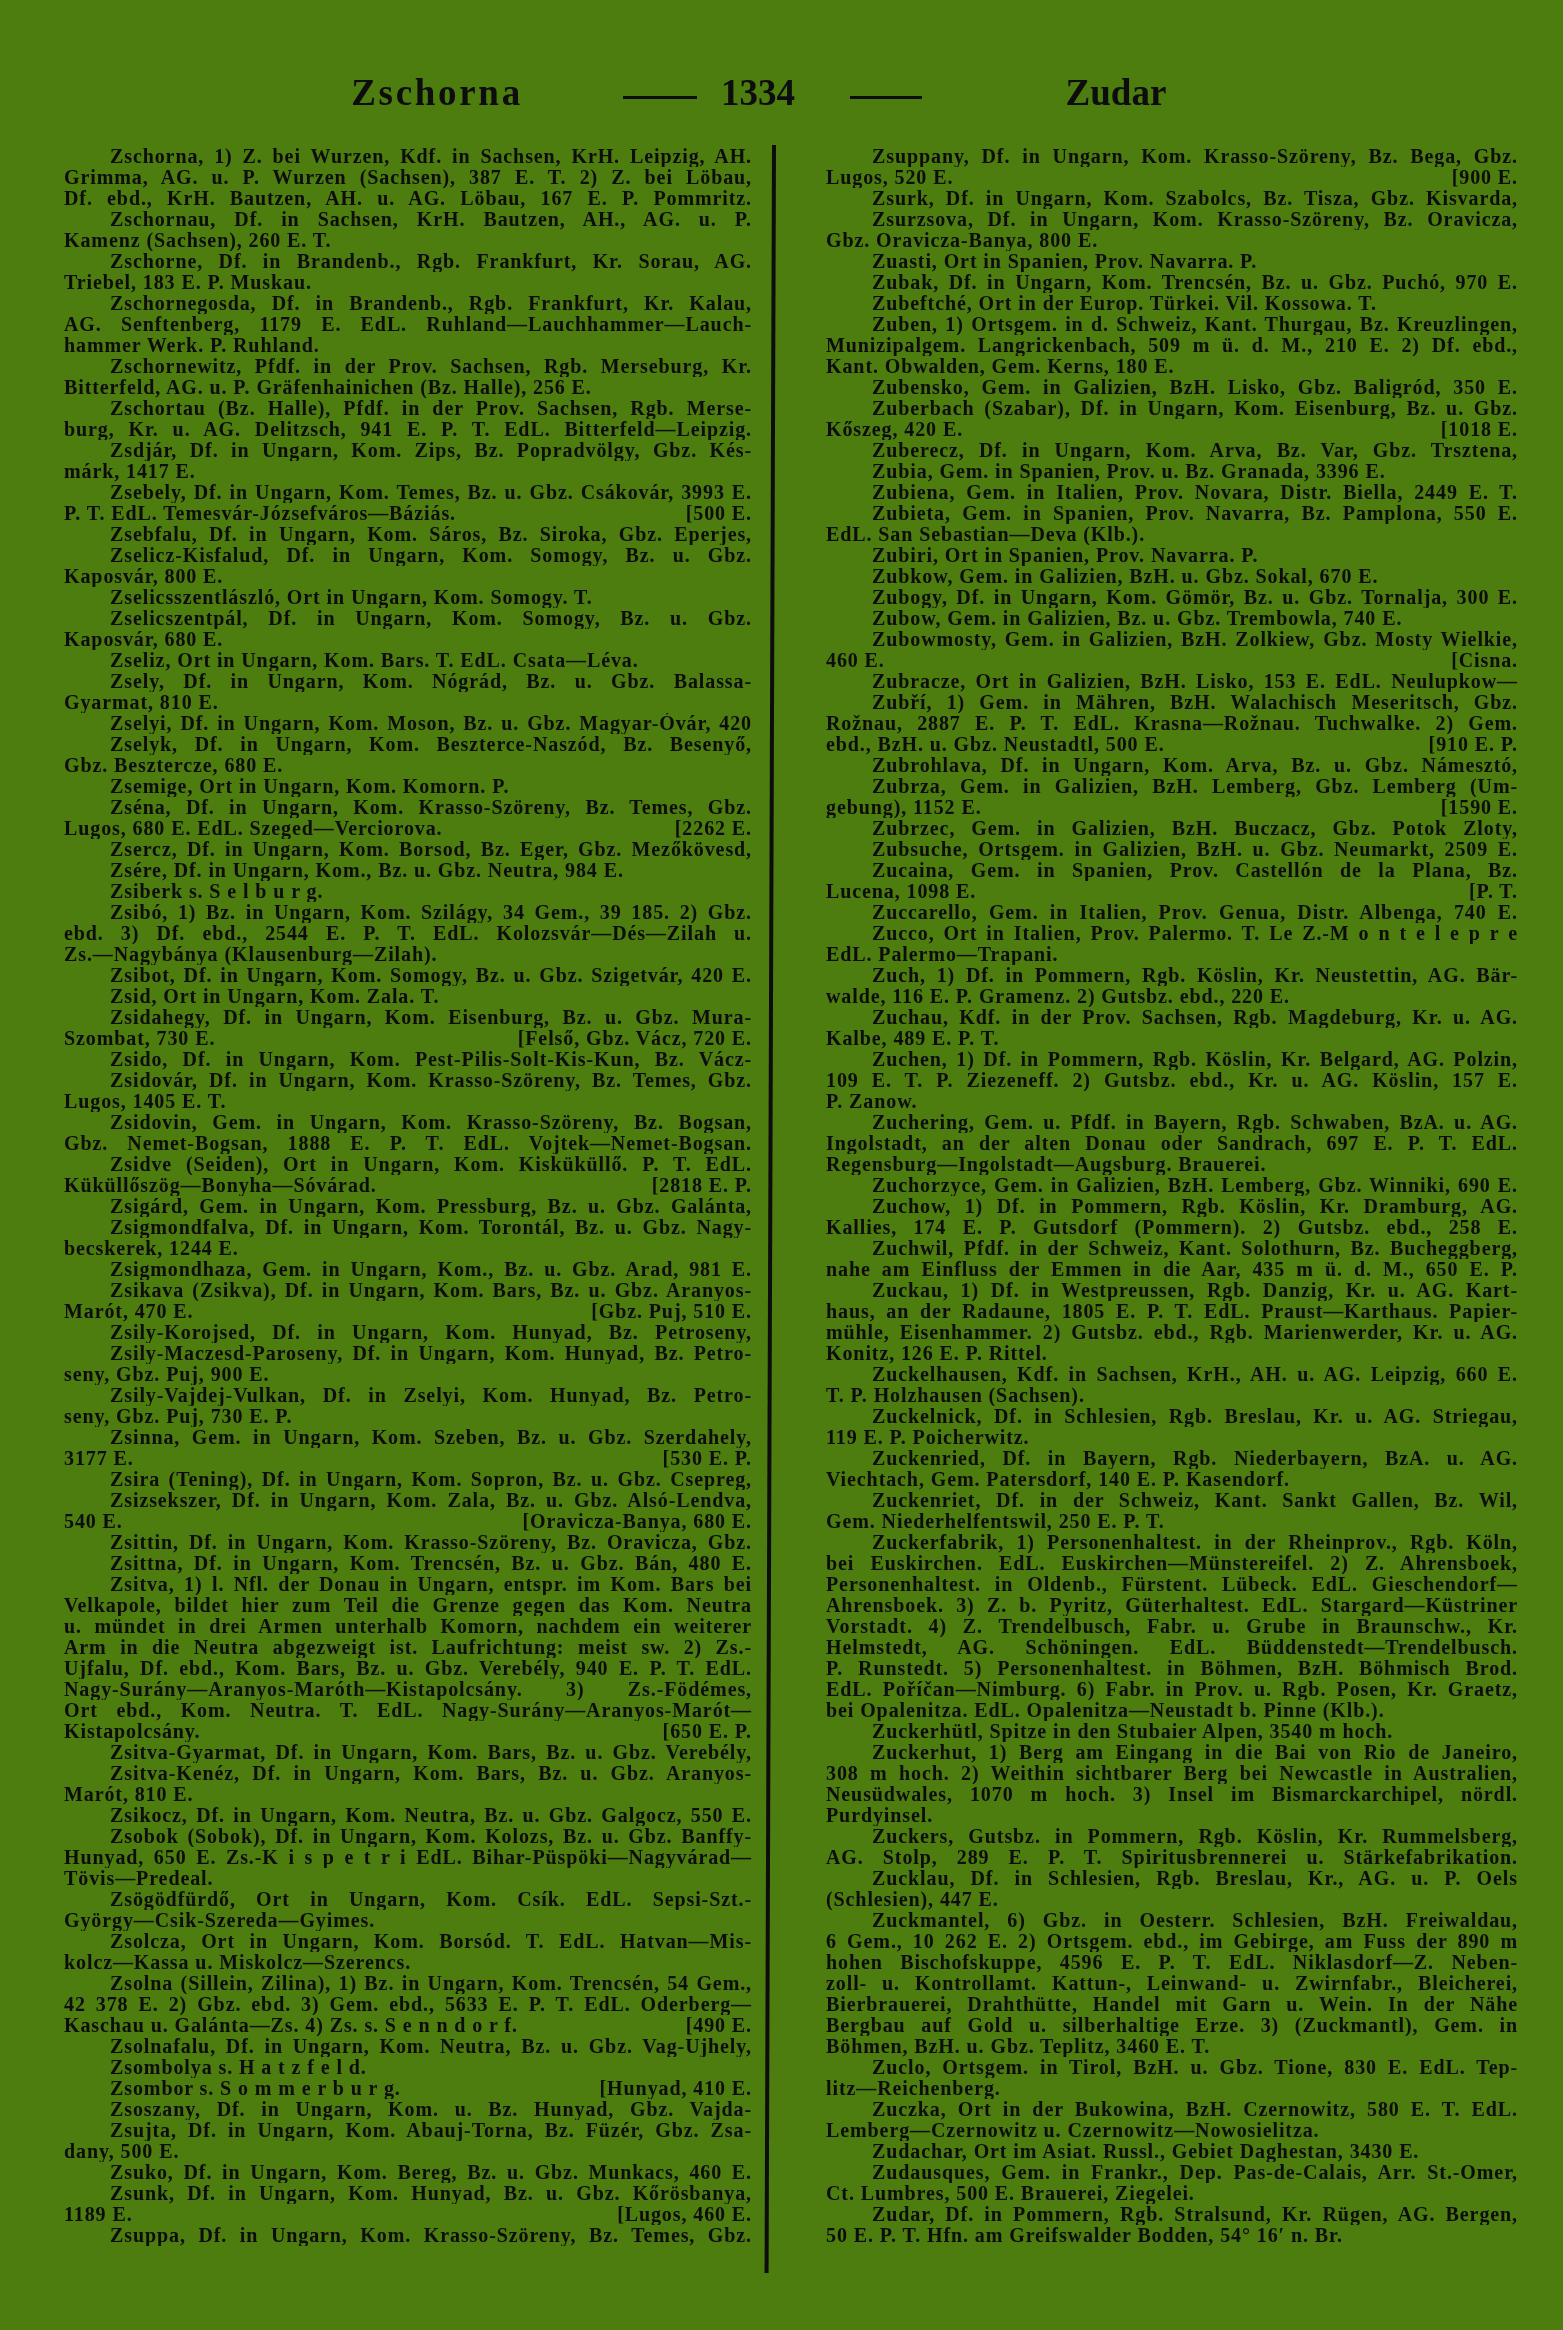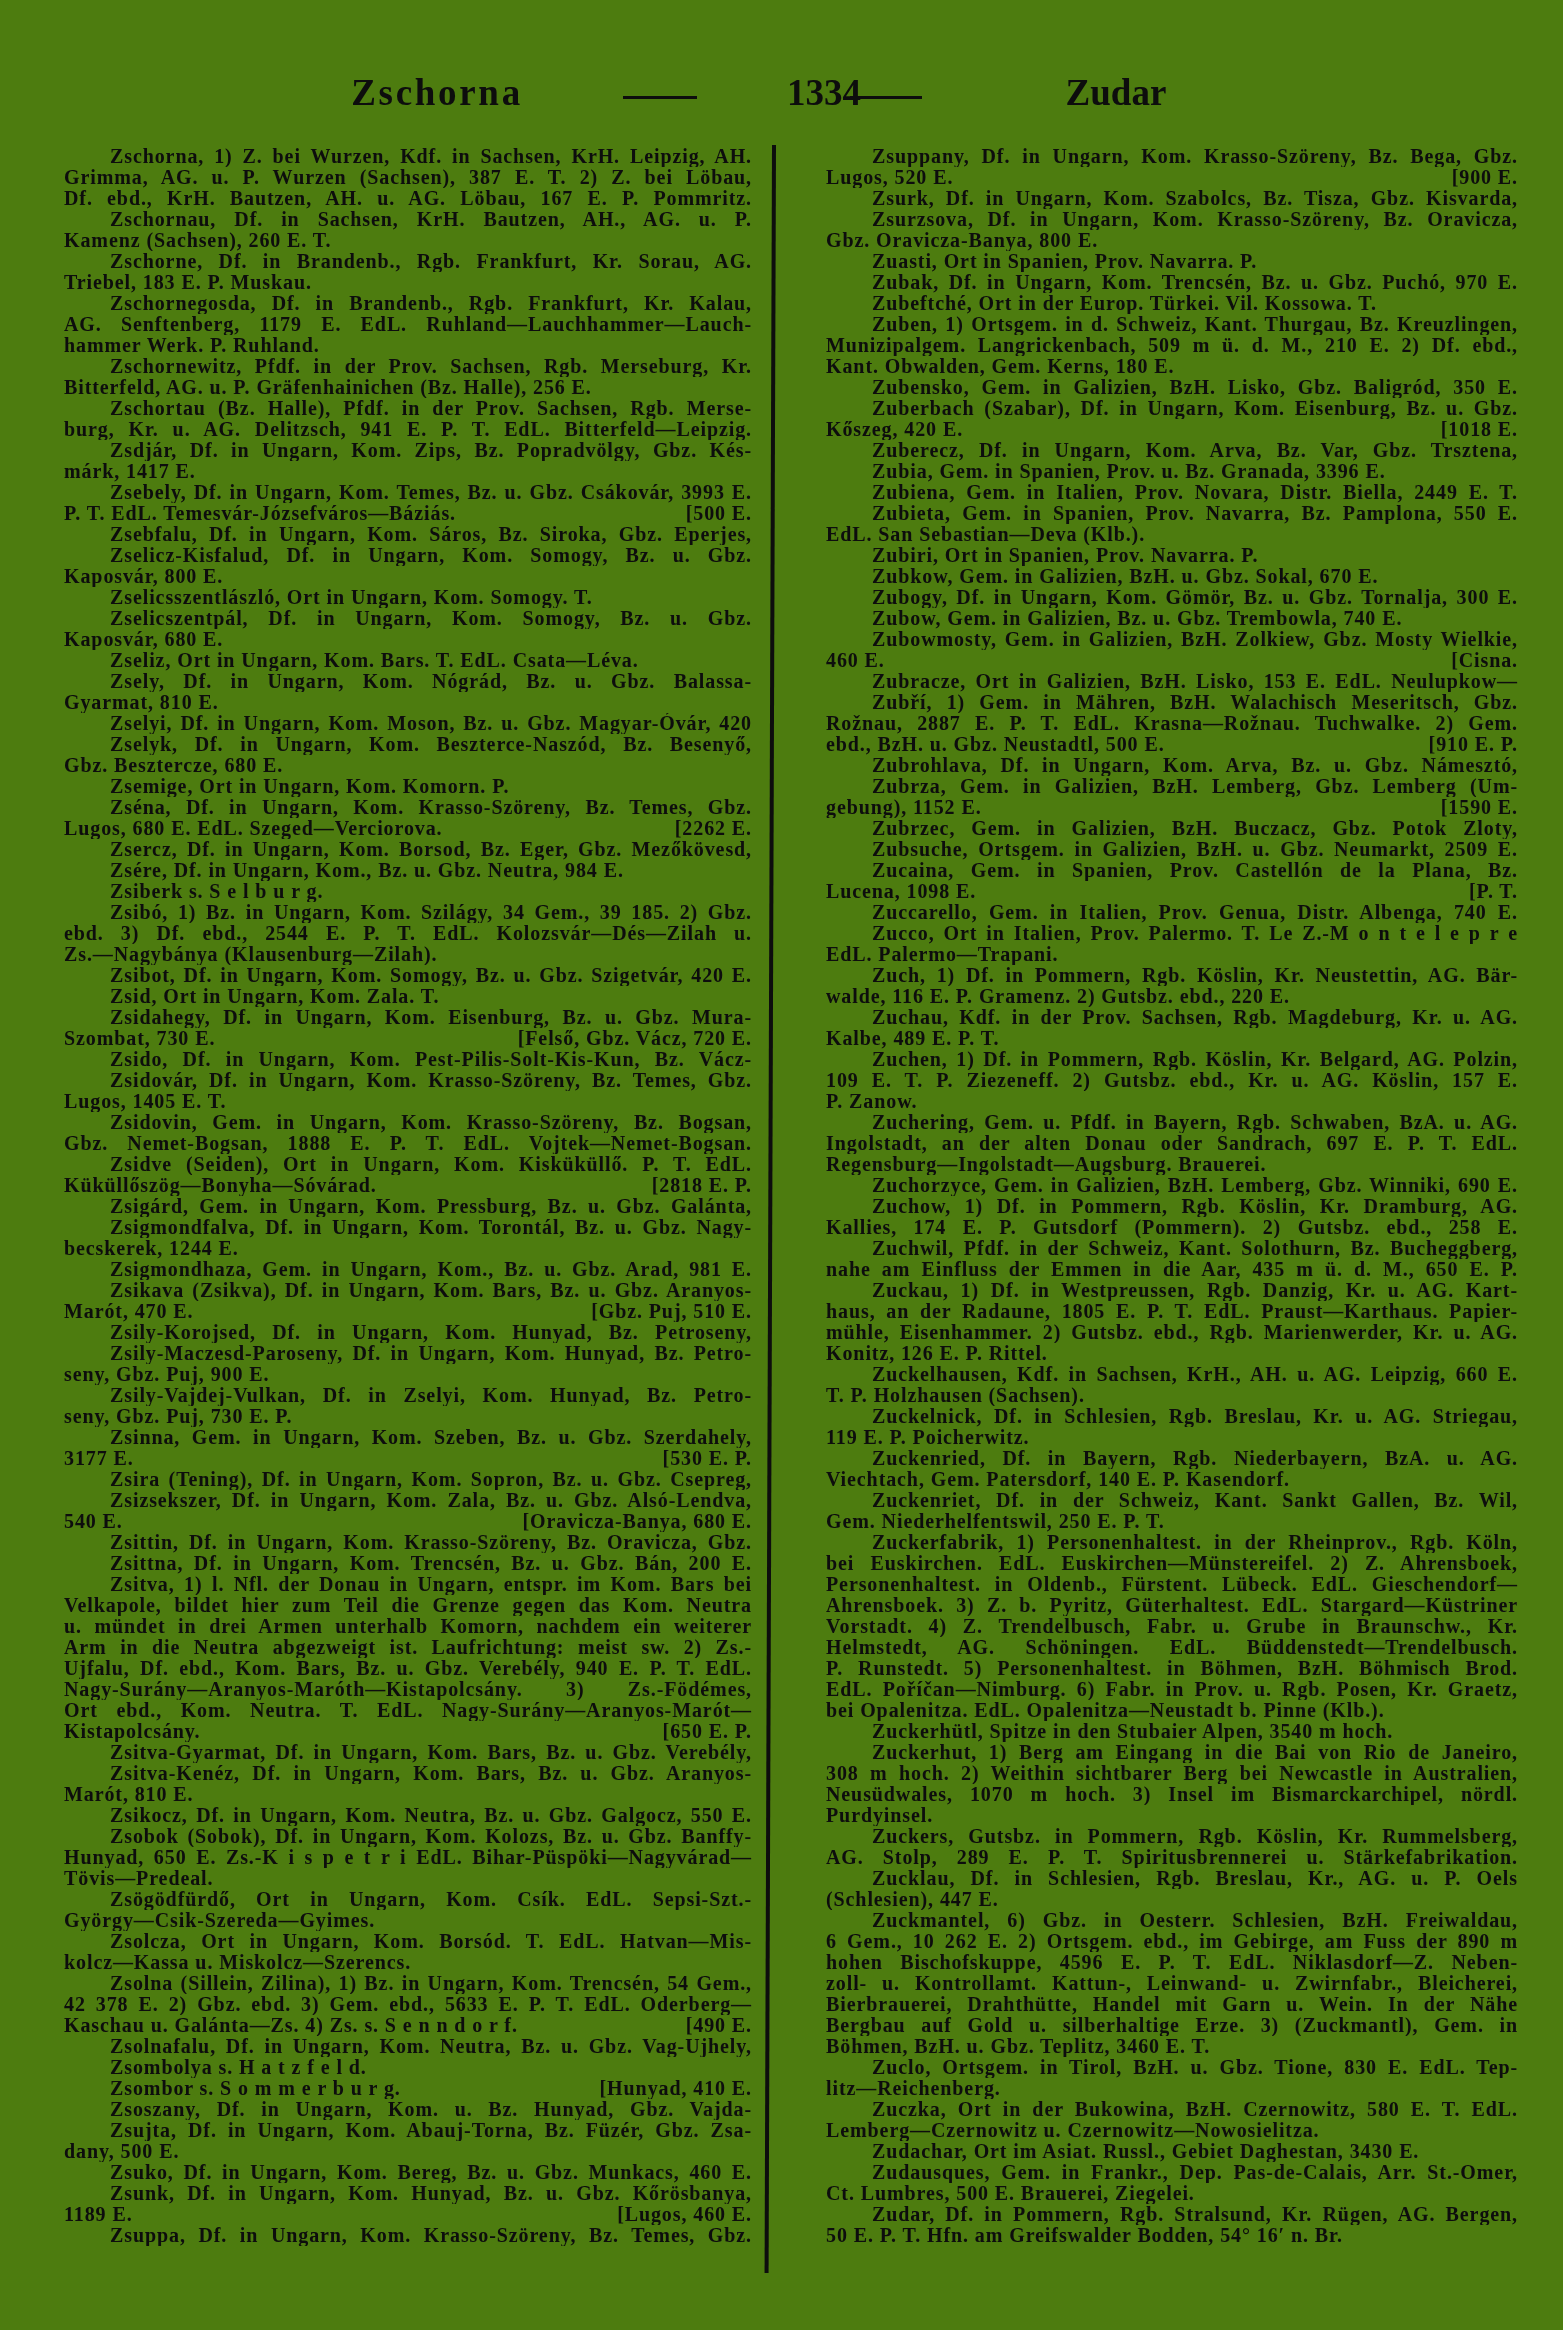--- a/index.html
+++ b/index.html
@@ -18,21 +18,21 @@
       top: 74px;
       height: 37px;
       line-height: 37px;
       font-size: 37px;
       text-align: center;
       white-space: nowrap;
       font-family: "Liberation Serif", "DejaVu Serif", serif;
       font-weight: bold;
     }
     .hdr-left { left: 340px; width: 194px; letter-spacing: 2.7px; }
-    .hdr-num { left: 784px; width: 80px; }
+    .hdr-num { left: 718px; width: 80px; }
     .hdr-right { left: 1064px; width: 104px; }
     .rule {
       position: absolute;
       top: 96px;
       height: 3.3px;
       background: #0d0d0d;
     }
     .rule-1 { left: 623px; width: 74px; }
     .rule-2 { left: 850px; width: 72px; }
     .col-sep {
@@ -283,21 +283,21 @@
         <span class="lt">Zsizsekszer, Df. in Ungarn, Kom. Zala, Bz. u. Gbz. Alsó-Lendva,</span>
       </div>
       <div class="line">
         <span class="lt">540 E.</span>
         <span class="rt">[Oravicza-Banya, 680 E.</span>
       </div>
       <div class="line ind full">
         <span class="lt">Zsittin, Df. in Ungarn, Kom. Krasso-Szöreny, Bz. Oravicza, Gbz.</span>
       </div>
       <div class="line ind full">
-        <span class="lt">Zsittna, Df. in Ungarn, Kom. Trencsén, Bz. u. Gbz. Bán, 200 E.</span>
+        <span class="lt">Zsittna, Df. in Ungarn, Kom. Trencsén, Bz. u. Gbz. Bán, 480 E.</span>
       </div>
       <div class="line ind full">
         <span class="lt">Zsitva, 1) l. Nfl. der Donau in Ungarn, entspr. im Kom. Bars bei</span>
       </div>
       <div class="line full">
         <span class="lt">Velkapole, bildet hier zum Teil die Grenze gegen das Kom. Neutra</span>
       </div>
       <div class="line full">
         <span class="lt">u. mündet in drei Armen unterhalb Komorn, nachdem ein weiterer</span>
       </div>

